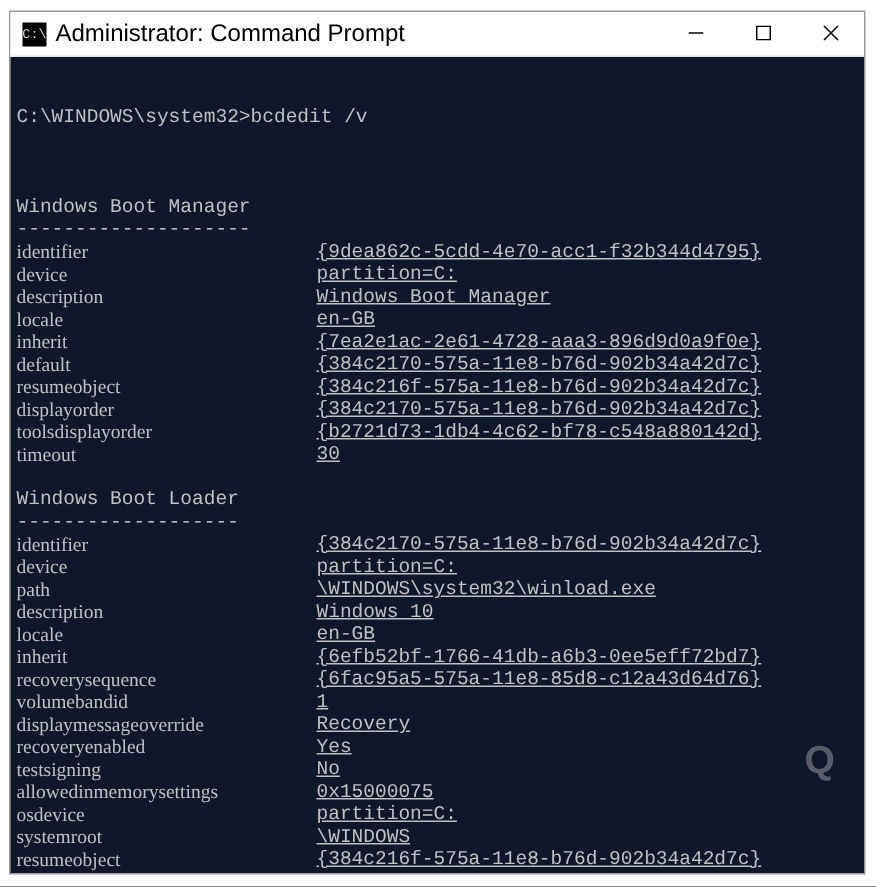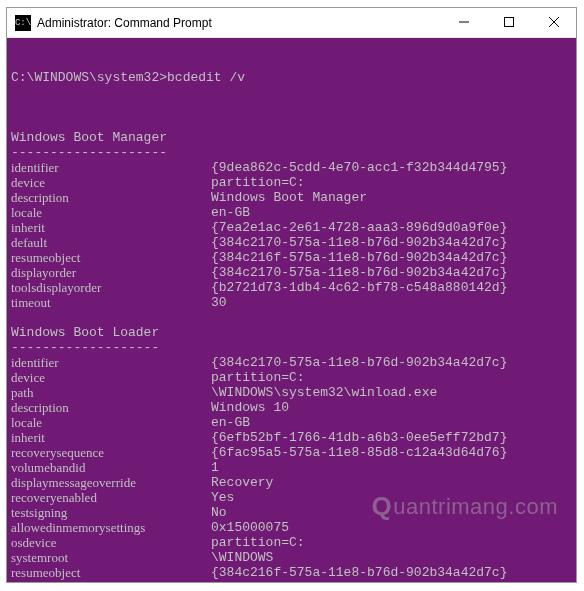--- a/index.html
+++ b/index.html
@@ -33,21 +33,21 @@
       background: #000;
       display: flex;
       align-items: center;
       justify-content: center;
       font-size: 9px;
       color: #ccc;
     }
     .titlebar-text {
       margin-left: 6px;
       font-family: 'Segoe UI', Tahoma, sans-serif;
-      font-size: 12px;
+      font-size: 16px;
       color: #000;
       flex: 1;
     }
     .titlebar-controls {
       display: flex;
       height: 30px;
     }
     .titlebar-btn {
       width: 45px;
       height: 29px;
@@ -55,35 +55,35 @@
       align-items: center;
       justify-content: center;
       font-family: 'Segoe UI', sans-serif;
       font-size: 11px;
       color: #000;
       cursor: pointer;
     }
     .titlebar-btn svg { display: block; }
     .console {
       flex: 1;
-      background: #701a75;
+      background: #0f172a;
       color: #c0c0c0;
       font-size: 13px;
       line-height: 15px;
       padding: 2px 4px;
       overflow: hidden;
       white-space: pre;
       position: relative;
     }
     .prompt-line { margin-bottom: 15px; }
     .section-title { margin-bottom: 0; }
     .divider { margin-bottom: 0; }
     .kv-row { display: flex; }
     .kv-key { width: 200px; flex-shrink: 0; font-family: Liberation Serif, serif; }
-    .kv-val { flex: 1; }
+    .kv-val { flex: 1; text-decoration: underline; }
     .blank { height: 15px; }
     .watermark {
       position: absolute;
       right: 18px;
       bottom: 68px;
       font-family: 'Segoe UI', Arial, sans-serif;
       font-size: 22px;
       color: rgba(180,180,180,0.45);
       display: flex;
       align-items: center;
@@ -122,16 +122,16 @@
             <line x1="10" y1="0" x2="0" y2="10" stroke="#000" stroke-width="1"></line>
           </svg>
       </div>
     </div>
   </div>
 
   <div class="console">
     <div class="prompt-line"><span>C:\WINDOWS\system32&gt;</span><span>bcdedit /v</span></div>
     <div id="sections"><div class="section-title">Windows Boot Manager</div><div class="divider">--------------------</div><div class="kv-row"><span class="kv-key">identifier</span><span class="kv-val">{9dea862c-5cdd-4e70-acc1-f32b344d4795}</span></div><div class="kv-row"><span class="kv-key">device</span><span class="kv-val">partition=C:</span></div><div class="kv-row"><span class="kv-key">description</span><span class="kv-val">Windows Boot Manager</span></div><div class="kv-row"><span class="kv-key">locale</span><span class="kv-val">en-GB</span></div><div class="kv-row"><span class="kv-key">inherit</span><span class="kv-val">{7ea2e1ac-2e61-4728-aaa3-896d9d0a9f0e}</span></div><div class="kv-row"><span class="kv-key">default</span><span class="kv-val">{384c2170-575a-11e8-b76d-902b34a42d7c}</span></div><div class="kv-row"><span class="kv-key">resumeobject</span><span class="kv-val">{384c216f-575a-11e8-b76d-902b34a42d7c}</span></div><div class="kv-row"><span class="kv-key">displayorder</span><span class="kv-val">{384c2170-575a-11e8-b76d-902b34a42d7c}</span></div><div class="kv-row"><span class="kv-key">toolsdisplayorder</span><span class="kv-val">{b2721d73-1db4-4c62-bf78-c548a880142d}</span></div><div class="kv-row"><span class="kv-key">timeout</span><span class="kv-val">30</span></div><div class="blank"></div><div class="section-title">Windows Boot Loader</div><div class="divider">-------------------</div><div class="kv-row"><span class="kv-key">identifier</span><span class="kv-val">{384c2170-575a-11e8-b76d-902b34a42d7c}</span></div><div class="kv-row"><span class="kv-key">device</span><span class="kv-val">partition=C:</span></div><div class="kv-row"><span class="kv-key">path</span><span class="kv-val">\WINDOWS\system32\winload.exe</span></div><div class="kv-row"><span class="kv-key">description</span><span class="kv-val">Windows 10</span></div><div class="kv-row"><span class="kv-key">locale</span><span class="kv-val">en-GB</span></div><div class="kv-row"><span class="kv-key">inherit</span><span class="kv-val">{6efb52bf-1766-41db-a6b3-0ee5eff72bd7}</span></div><div class="kv-row"><span class="kv-key">recoverysequence</span><span class="kv-val">{6fac95a5-575a-11e8-85d8-c12a43d64d76}</span></div><div class="kv-row"><span class="kv-key">volumebandid</span><span class="kv-val">1</span></div><div class="kv-row"><span class="kv-key">displaymessageoverride</span><span class="kv-val">Recovery</span></div><div class="kv-row"><span class="kv-key">recoveryenabled</span><span class="kv-val">Yes</span></div><div class="kv-row"><span class="kv-key">testsigning</span><span class="kv-val">No</span></div><div class="kv-row"><span class="kv-key">allowedinmemorysettings</span><span class="kv-val">0x15000075</span></div><div class="kv-row"><span class="kv-key">osdevice</span><span class="kv-val">partition=C:</span></div><div class="kv-row"><span class="kv-key">systemroot</span><span class="kv-val">\WINDOWS</span></div><div class="kv-row"><span class="kv-key">resumeobject</span><span class="kv-val">{384c216f-575a-11e8-b76d-902b34a42d7c}</span></div><div class="kv-row"><span class="kv-key">nx</span><span class="kv-val">OptIn</span></div></div>
     <div class="watermark">
-      <span class="q">Q</span><span>uantrimang.com</span>
+      <span class="q">Q</span>
     </div>
   </div>
 </div>
 
 </body></html>

